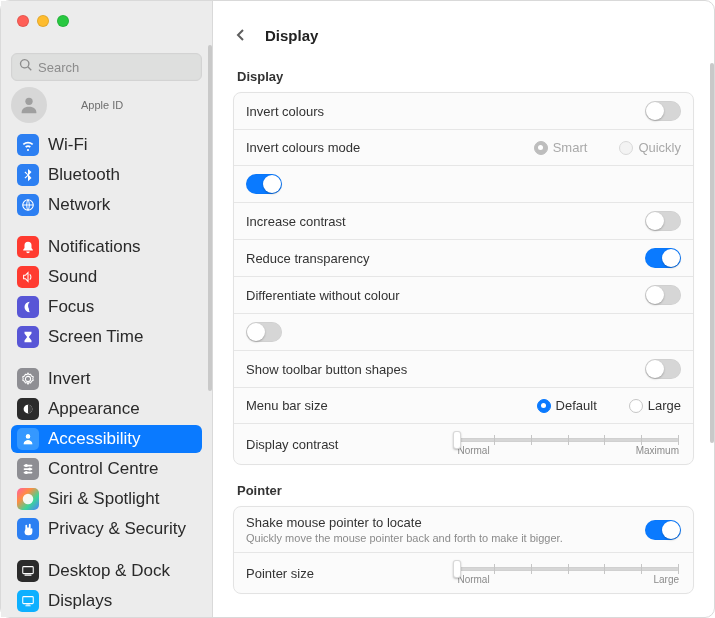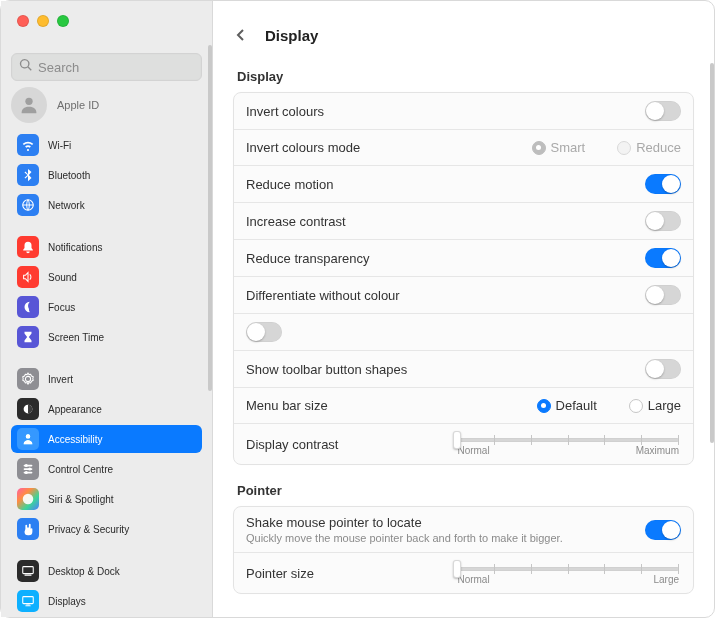--- a/index.html
+++ b/index.html
@@ -21,29 +21,29 @@
 .search svg { width: 14px; height: 14px; fill: #8c8c8c; }
 .search input { flex: 1; border: none; background: transparent; margin-left: 5px; font-size: 13px; color: #333; outline: none; }
 .search input::placeholder { color: #8c8c8c; }
 
 .sidebar-list { flex: 1; overflow-y: hidden; padding: 2px 10px 10px 10px; }
 .section-gap { height: 12px; }
 .side-item { display: flex; align-items: center; height: 28px; padding: 0 6px; border-radius: 6px; margin-bottom: 2px; cursor: default; gap: 9px; }
 .side-item.selected { background: #0a7aff; }
 .side-item.selected .side-label { color: #fff; }
 .side-item.selected .iconbox { filter: brightness(1.2); }
-.side-label { font-size: 10px; color: #2a2a2a; }
+.side-label { font-size: 17px; color: #2a2a2a; }
 
 .iconbox { width: 22px; height: 22px; border-radius: 5px; display: flex; align-items: center; justify-content: center; font-size: 13px; color: #fff; flex-shrink: 0; }
 .iconbox svg { width: 14px; height: 14px; }
 
 .apple-id { display: flex; align-items: center; padding: 0 10px 6px 10px; gap: 10px; }
 .avatar { width: 36px; height: 36px; border-radius: 50%; background: #d7d7d7; display: flex; align-items: center; justify-content: center; }
 .avatar svg { width: 22px; height: 22px; fill: #9f9f9f; }
-.apple-id-label { font-size: 11px; color: #6e6e6e; }
+.apple-id-label { font-size: 11px; color: #6e6e6e; margin-left: 24px; }
 
 .main { flex: 1; height: 100%; display: flex; flex-direction: column; overflow: hidden; margin-top: 12px; }
 .main-header { height: 44px; display: flex; align-items: center; padding: 0 16px; gap: 12px; }
 .back-btn { width: 24px; height: 24px; display: flex; align-items: center; justify-content: center; color: #6b6b6b; }
 .back-btn svg { width: 12px; height: 12px; stroke: #5e5e5e; stroke-width: 2; fill: none; }
 .main-title { font-size: 15px; font-weight: 700; color: #222; }
 
 .main-scroll { flex: 1; overflow-y: auto; padding: 6px 20px 20px 20px; position: relative; }
 .main-scroll-indicator { position: absolute; right: 0; top: 6px; width: 4px; height: 380px; background: #c9c9c9; border-radius: 2px; }
 .main-scroll::-webkit-scrollbar{ width:0; }
@@ -281,28 +281,25 @@
             <div class="label">
               <div>Invert colours mode</div>
             </div>
             <div class="radios">
               <div class="radio disabled">
                 <div class="circ checked"></div>
                 <span>Smart</span>
               </div>
               <div class="radio disabled">
                 <div class="circ"></div>
-                <span>Reduce</span>
-              </div>
-            </div>
-          </div>
-          <div class="row">
-            <div class="label">
-              <div>Reduce motion</div>
-            </div>
+                <span>Quickly</span>
+              </div>
+            </div>
+          </div>
+          <div class="row">
             <div class="toggle on"></div>
           </div>
           <div class="row">
             <div class="label">
               <div>Increase contrast</div>
             </div>
             <div class="toggle"></div>
           </div>
           <div class="row">
             <div class="label">

